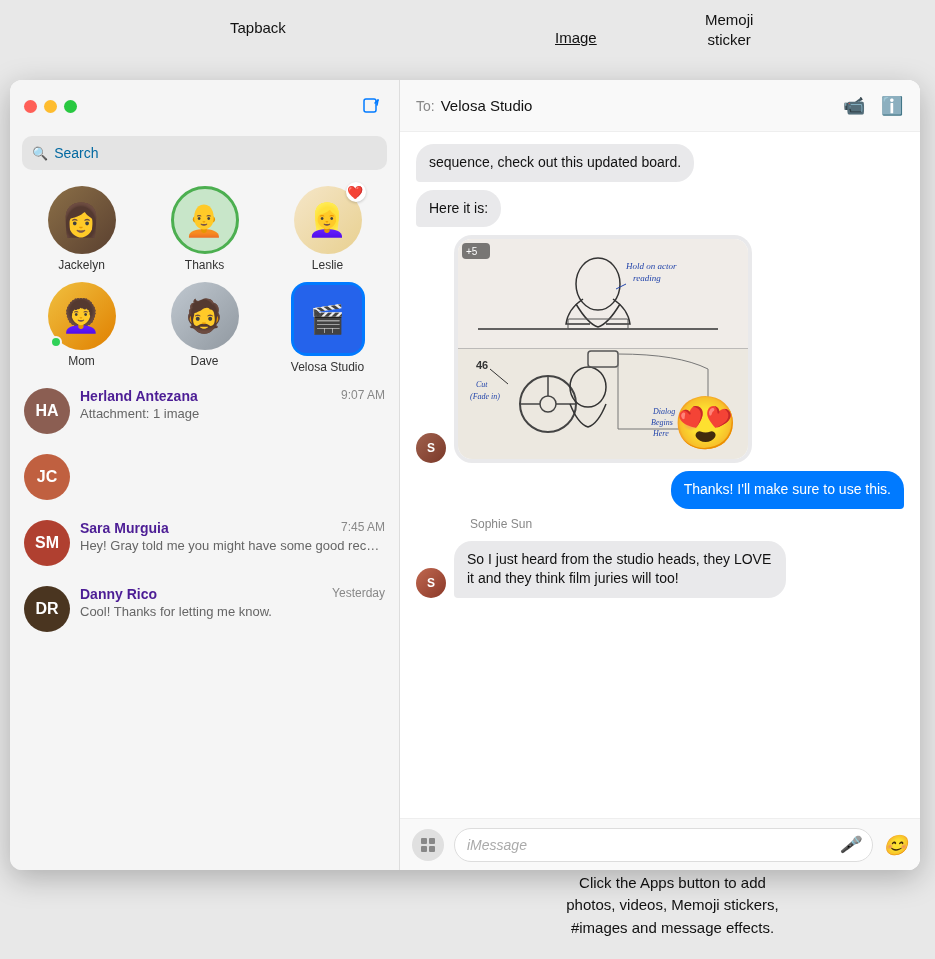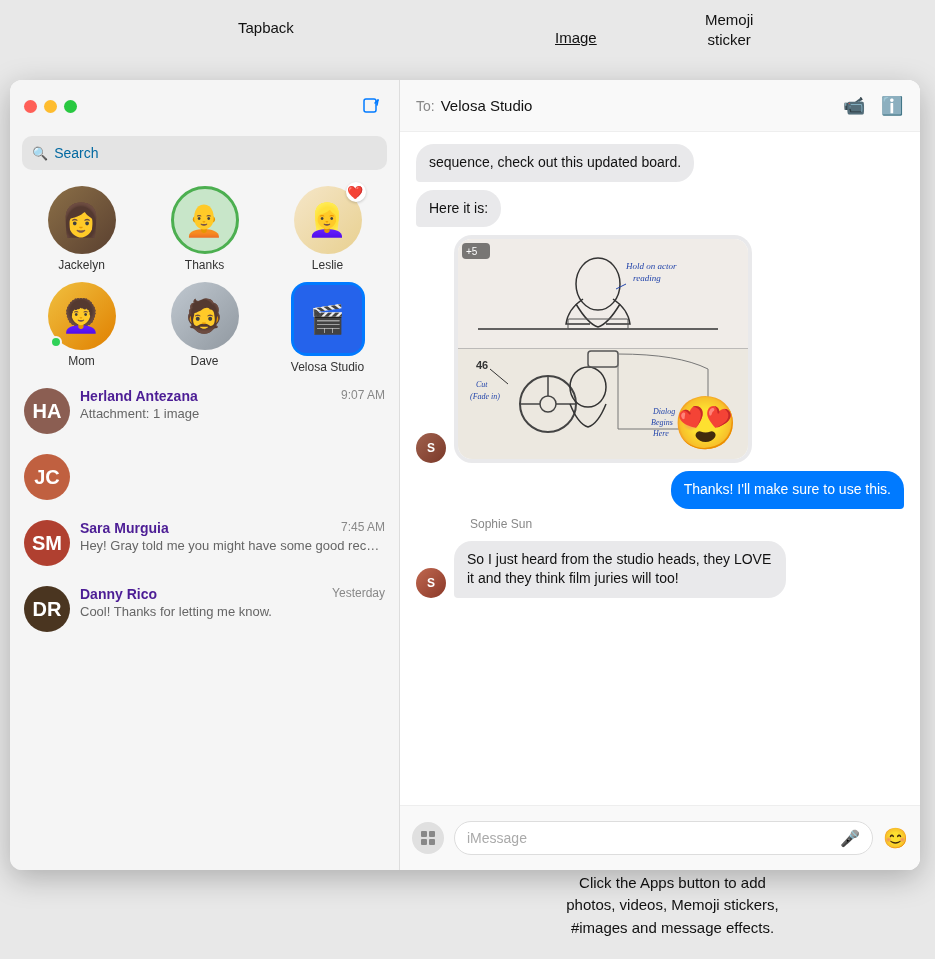--- a/index.html
+++ b/index.html
@@ -16,21 +16,21 @@
     .annotation {
       position: absolute;
       font-size: 15px;
       color: #111;
       text-align: center;
       line-height: 1.3;
     }
 
     .annotation-tapback {
       top: 18px;
-      left: 238px;
+      left: 230px;
     }
 
     .annotation-image {
       top: 28px;
       left: 555px;
       text-decoration: underline;
     }
 
     .annotation-memoji {
       top: 10px;
@@ -225,21 +225,21 @@
     }
 
     .conv-avatar {
       width: 46px;
       height: 46px;
       border-radius: 50%;
       flex-shrink: 0;
       display: flex;
       align-items: center;
       justify-content: center;
-      font-size: 20px;
+      font-size: 16px;
       font-weight: bold;
       color: white;
     }
 
     .conv-content {
       flex: 1;
       min-width: 0;
     }
 
     .conv-header {
@@ -393,27 +393,28 @@
       display: flex;
       align-items: center;
       justify-content: center;
       font-size: 12px;
       color: white;
       font-weight: bold;
     }
 
     
     .chat-input-bar {
-      height: 65px;
+      height: 52px;
       display: flex;
       align-items: center;
       padding: 0 12px;
       gap: 10px;
       border-top: 1px solid #eee;
       background: #f9f9f9;
+      font-style: italic;
     }
 
     .apps-btn {
       width: 32px;
       height: 32px;
       border-radius: 50%;
       background: #e0e0e0;
       display: flex;
       align-items: center;
       justify-content: center;

